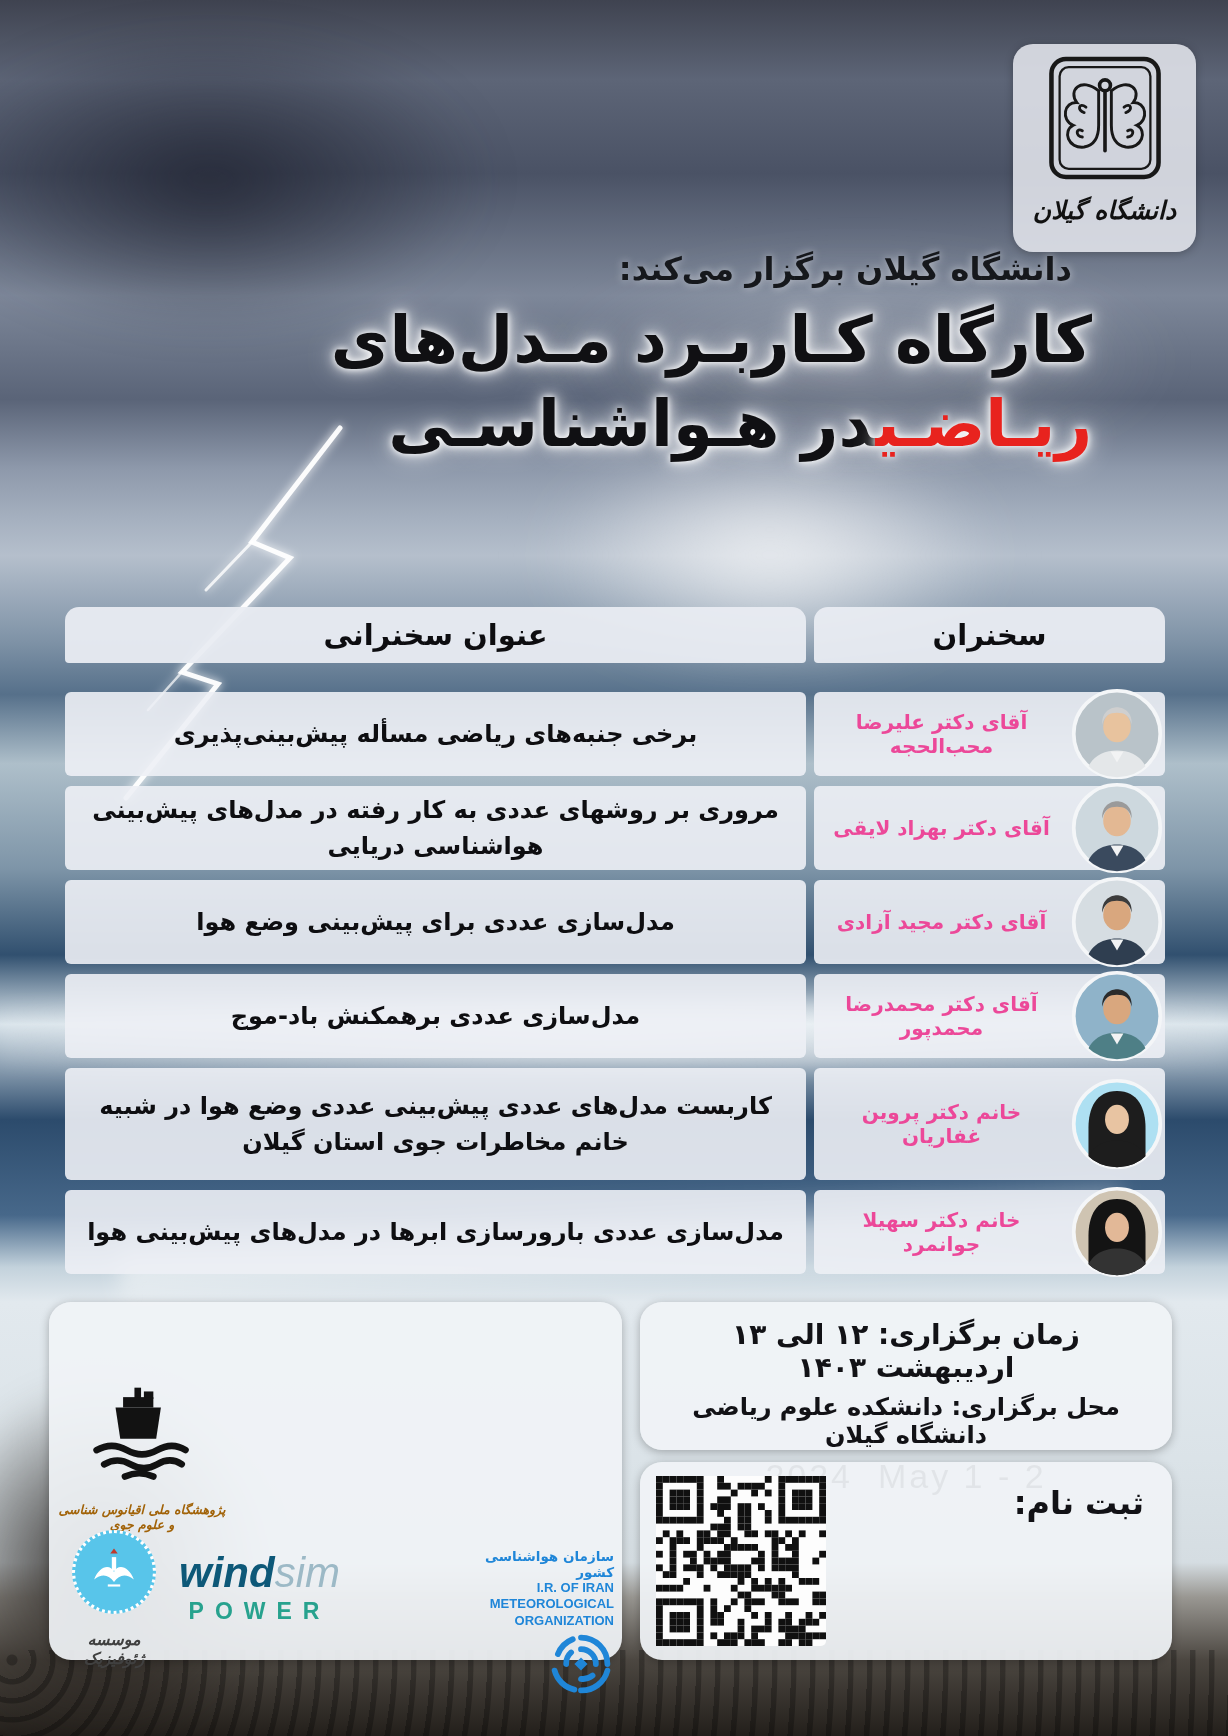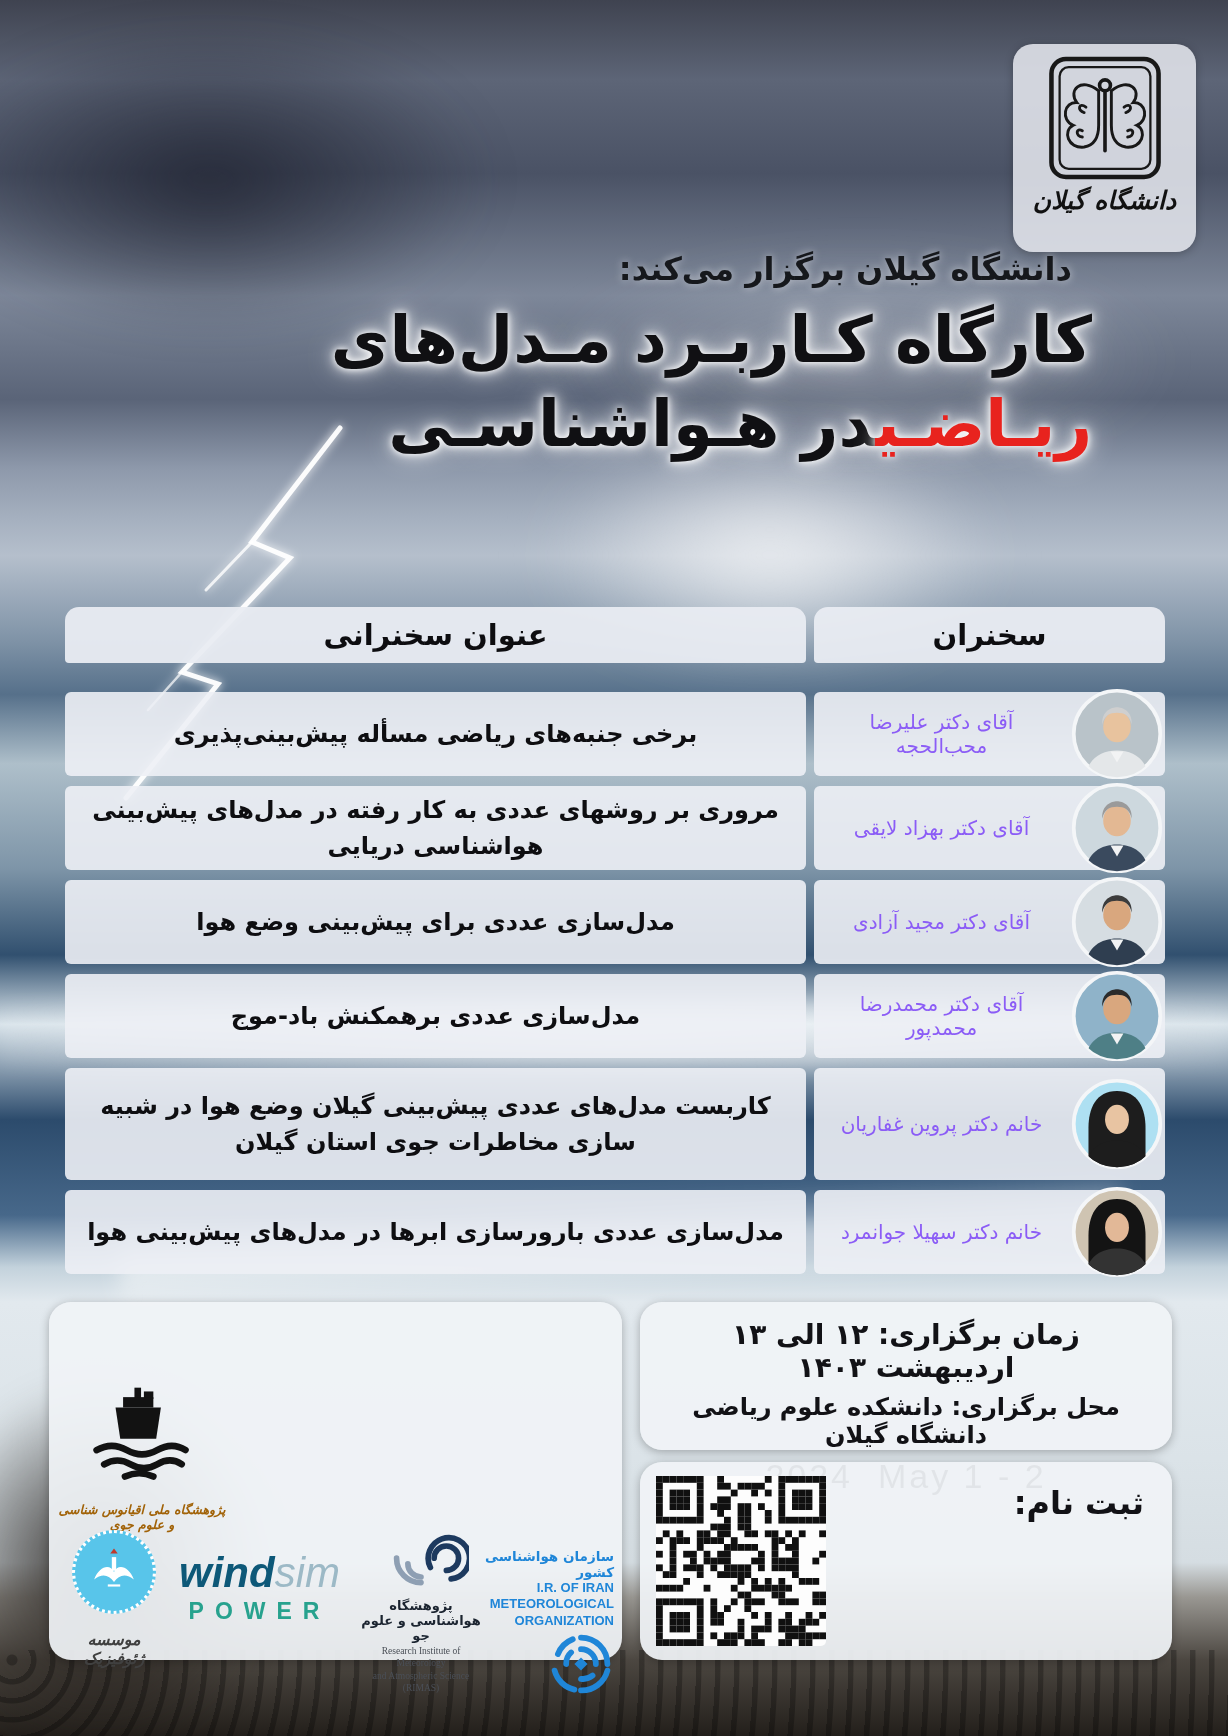--- a/index.html
+++ b/index.html
@@ -27,21 +27,21 @@
   .rock-dark{position:absolute;left:-70px;top:1380px;width:340px;height:380px;
     background:radial-gradient(closest-side,rgba(33,28,24,.95),rgba(33,28,24,0));filter:blur(16px);}
   .pebbles{position:absolute;left:0;top:1650px;width:1228px;height:86px;opacity:.55;
     background:repeating-radial-gradient(circle at 12px 10px,rgba(0,0,0,.5) 0 5px,transparent 6px 19px);}
   .lightning{position:absolute;left:30px;top:410px;width:420px;height:420px;z-index:2;}
 
   
   .uog-badge{position:absolute;left:1013px;top:44px;width:183px;height:208px;border-radius:20px;
     background:rgba(226,229,236,.88);box-shadow:0 2px 8px rgba(0,0,0,.25);z-index:5;text-align:center;}
   .uog-badge svg{margin-top:10px;}
-  .uog-name{font-size:25px;font-weight:bold;font-style:italic;color:#111;margin-top:0;direction:rtl;}
+  .uog-name{font-size:25px;font-weight:bold;font-style:italic;color:#111;margin-top:10px;direction:rtl;}
 
   
   .organizer{position:absolute;right:156px;top:250px;z-index:5;direction:rtl;
     font-size:32px;font-weight:600;color:#16181c;text-shadow:0 0 8px rgba(255,255,255,.55);}
   .title-block{position:absolute;right:136px;left:90px;top:298px;z-index:5;direction:rtl;text-align:right;
     font-weight:900;color:#101013;line-height:1.32;font-size:64px;
     text-shadow:0 0 6px #fff,0 0 14px rgba(255,255,255,.95),0 0 28px rgba(255,255,255,.7);}
   .t2-red{color:#e8231e;}
   .t2-rest{}
 
@@ -54,21 +54,21 @@
   .h-speaker{width:351px;}
   .t-rows{display:flex;flex-direction:column;}
   .t-row{display:flex;gap:8px;height:84px;margin-top:10px;}
   .t-row:first-child{margin-top:29px;}
   .t-rows .t-row:nth-child(5){height:112px;}
   .cell{background:rgba(237,240,245,.9);border-radius:6px;position:relative;}
   .title-cell{width:741px;display:flex;align-items:center;justify-content:center;padding:0 22px;box-sizing:border-box;}
   .talk-title{direction:rtl;text-align:center;font-size:24px;font-weight:bold;color:#0e0e11;line-height:1.5;}
   .speaker-cell{width:351px;}
   .speaker-name{position:absolute;left:10px;right:106px;top:50%;transform:translateY(-50%);
-    direction:rtl;text-align:center;font-size:20px;font-weight:normal;color:#8b5cf6;}
+    direction:rtl;text-align:center;font-size:20px;font-weight:bold;color:#ec4899;}
   .speaker-photo{position:absolute;right:2px;top:50%;transform:translateY(-50%);width:92px;height:92px;}
   .speaker-photo svg{width:92px;height:92px;display:block;}
 
   
   .box{position:absolute;background:rgba(240,243,246,.93);border-radius:22px;
     box-shadow:0 2px 10px rgba(0,0,0,.28);z-index:6;}
   .org-box{left:49px;top:1302px;width:573px;height:358px;}
   .date-box{left:640px;top:1302px;width:532px;height:148px;direction:rtl;text-align:center;box-sizing:border-box;padding:16px 18px 16px;}
   .reg-box{left:640px;top:1462px;width:532px;height:198px;}
 
@@ -260,21 +260,21 @@
        <path d="M34 40 C33 25 44 21 50 21 C56 21 67 25 66 40 C64 30 58 27 50 27 C42 27 36 30 34 40 Z" fill="#2b2b2b"></path>
        <path d="M16 100 C16 78 32 68 50 68 C68 68 84 78 84 100 Z" fill="#4e7f86"></path>
                   <path d="M43 69 L50 81 L57 69 Z" fill="#f2f3f4"></path>
      </g>
               </svg>
             </div>
       </div>
     </div>
         <div class="t-row">
       <div class="cell title-cell">
-        <div class="talk-title">کاربست مدل‌های عددی پیش‌بینی گیلان وضع هوا در شبیه سازی مخاطرات جوی استان گیلان</div>
+        <div class="talk-title">کاربست مدل‌های عددی پیش‌بینی عددی وضع هوا در شبیه خانم مخاطرات جوی استان گیلان</div>
       </div>
       <div class="cell speaker-cell">
         <div class="speaker-name">خانم دکتر پروین غفاریان</div>
         <div class="speaker-photo">
               <svg viewBox="0 0 100 100">
                 <defs>
                   <clipPath id="cp4">
                     <circle cx="50" cy="50" r="47"></circle>
                   </clipPath>
                 </defs>
@@ -345,35 +345,20 @@
         <div class="ut-caption">موسسه ژئوفیزیک</div>
       </div>
 
       <div class="windsim-block">
         <div class="ws-line1">
           <span class="ws-wind" style="color: rgb(13, 88, 120);">wind</span><span class="ws-sim" style="color: rgb(156, 185, 198);">sim</span>
         </div>
         <div class="ws-power" style="color: rgb(39, 162, 142);">POWER</div>
       </div>
 
-      <div class="rimas-block">
-        <svg width="96" height="62" viewBox="0 0 100 66">
-          <g fill="none" stroke-linecap="round">
-            <path d="M64 30 a13 13 0 1 1 13 13" stroke="#1d3a5f" stroke-width="6"></path>
-            <path d="M60 40 a22 22 0 1 1 22 12" stroke="#1d3a5f" stroke-width="6"></path>
-            <path d="M36 36 a14 14 0 0 0 14 14" stroke="#8e9fb3" stroke-width="6"></path>
-            <path d="M24 30 a26 26 0 0 0 26 26" stroke="#8e9fb3" stroke-width="6"></path>
-          </g>
-        </svg>
-        <div class="rimas-fa">پژوهشگاه هواشناسی و علوم جو</div>
-        <div class="rimas-en">
-          <div>Research Institute of Meteorology</div>
-          <div>and Atmospheric Science (RIMAS)</div>
-        </div>
-      </div>
 
       <div class="irimo-block">
         <div class="irimo-fa" style="color: rgb(31, 134, 216);">سازمان هواشناسی کشور</div>
         <div class="irimo-en" style="color: rgb(31, 134, 216);">
           <div>I.R. OF IRAN</div>
           <div>METEOROLOGICAL</div>
           <div>ORGANIZATION</div>
         </div>
         <svg class="irimo-emblem" width="66" height="66" viewBox="0 0 80 80">
           <g fill="none" stroke="#1f86d8" stroke-width="7" stroke-linecap="round">

